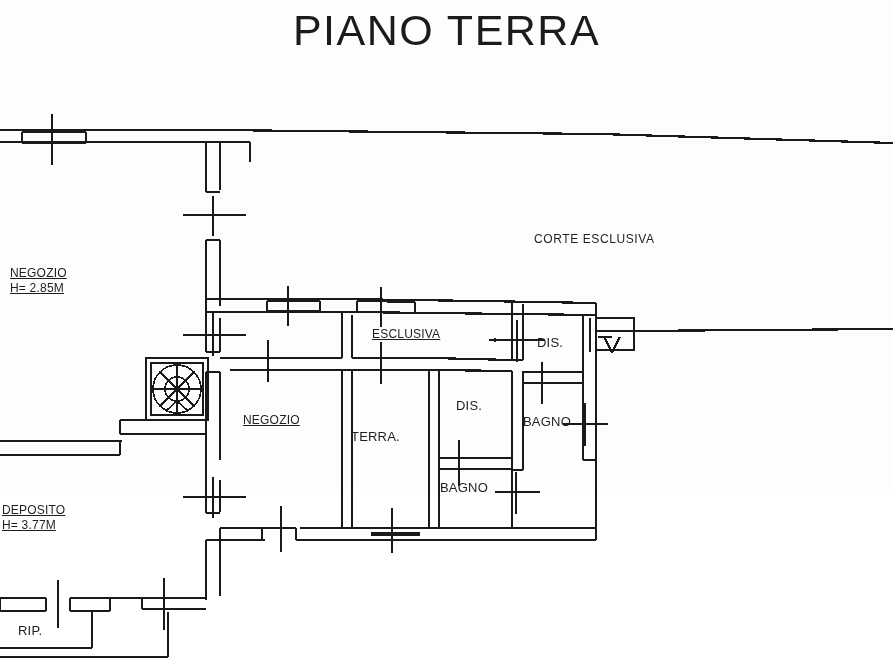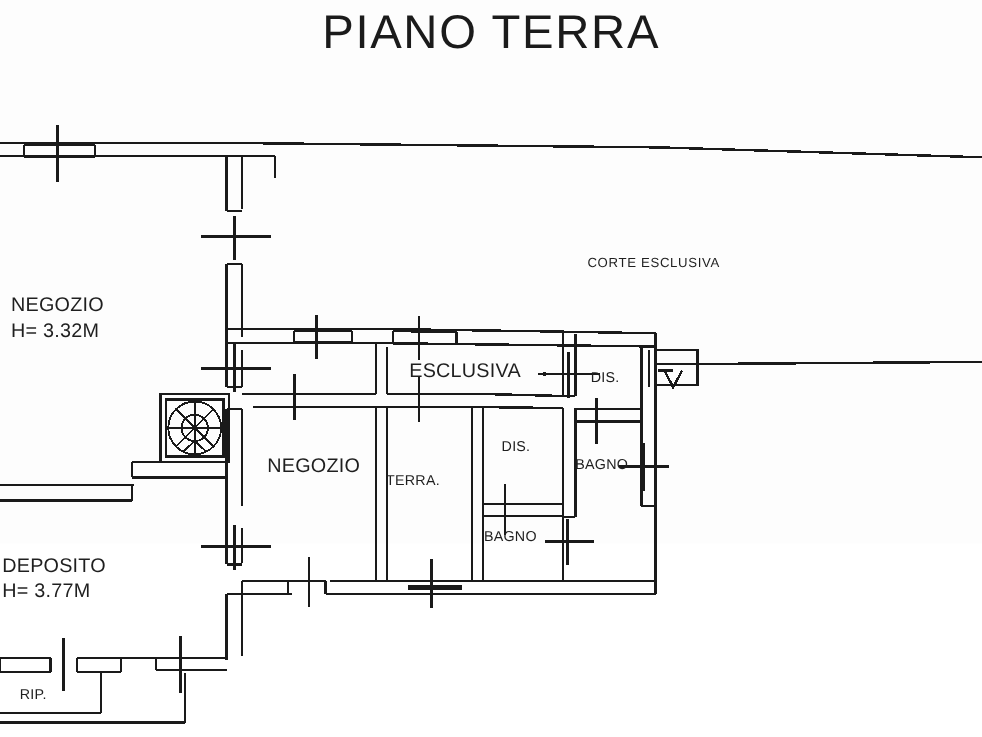--- a/index.html
+++ b/index.html
@@ -43,21 +43,21 @@
     display: block;
   }
   .room-label {
     position: absolute;
     color: #1f1f1f;
     font-family: "Liberation Sans", sans-serif;
     white-space: nowrap;
     line-height: 1.18;
     letter-spacing: 0.2px;
   }
-  .lbl-md { font-size: 18px; }
+  .lbl-md { font-size: 12px; text-decoration: underline; }
   .lbl-sm { font-size: 13px; }
   .lbl-xs { font-size: 12px; }
   .two-line { line-height: 1.25; }
 </style>
 </head>
 <body>
 
 <div id="plan-root">
 
   <div id="plan-title">PIANO TERRA</div>
@@ -356,21 +356,21 @@
 
       <g stroke-width="2.2">
         <path d="M 220 528 L 220 540"></path>
       </g>
 
     </g>
   </svg>
 
   <div class="room-label lbl-md two-line" style="left:10px; top:266px;">
     <div>NEGOZIO</div>
-    <div>H= 3.32M</div>
+    <div>H= 2.85M</div>
   </div>
 
   <div class="room-label lbl-md two-line" style="left:2px; top:503px;">
     <div>DEPOSITO</div>
     <div>H= 3.77M</div>
   </div>
 
   <div class="room-label lbl-sm" style="left:18px; top:623px;">RIP.</div>
 
   <div class="room-label lbl-md" style="left:243px; top:413px;">NEGOZIO</div>

